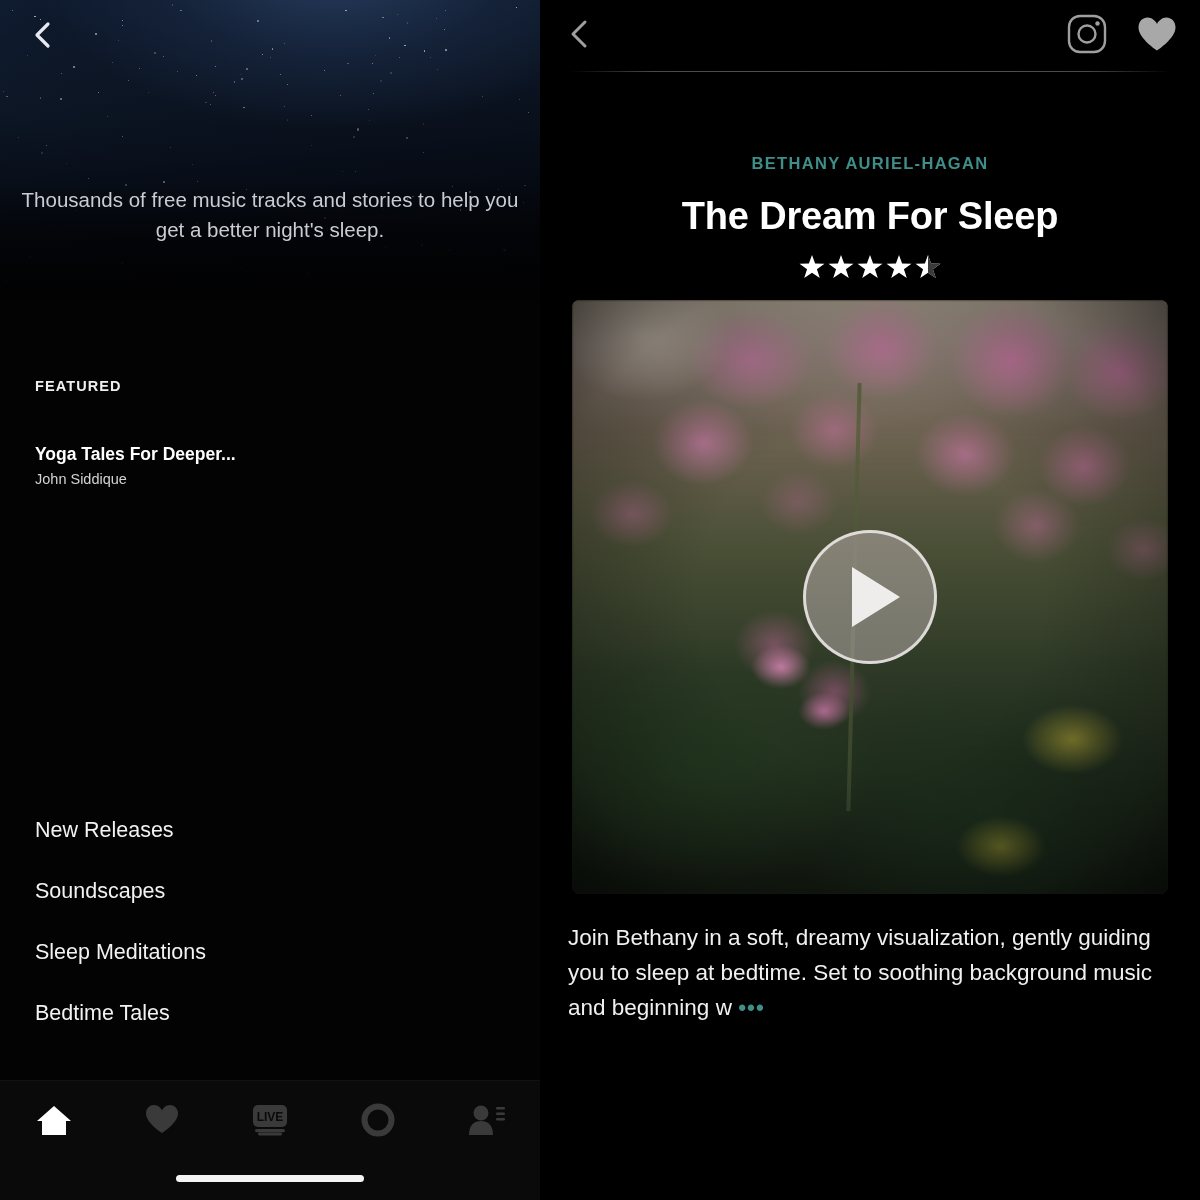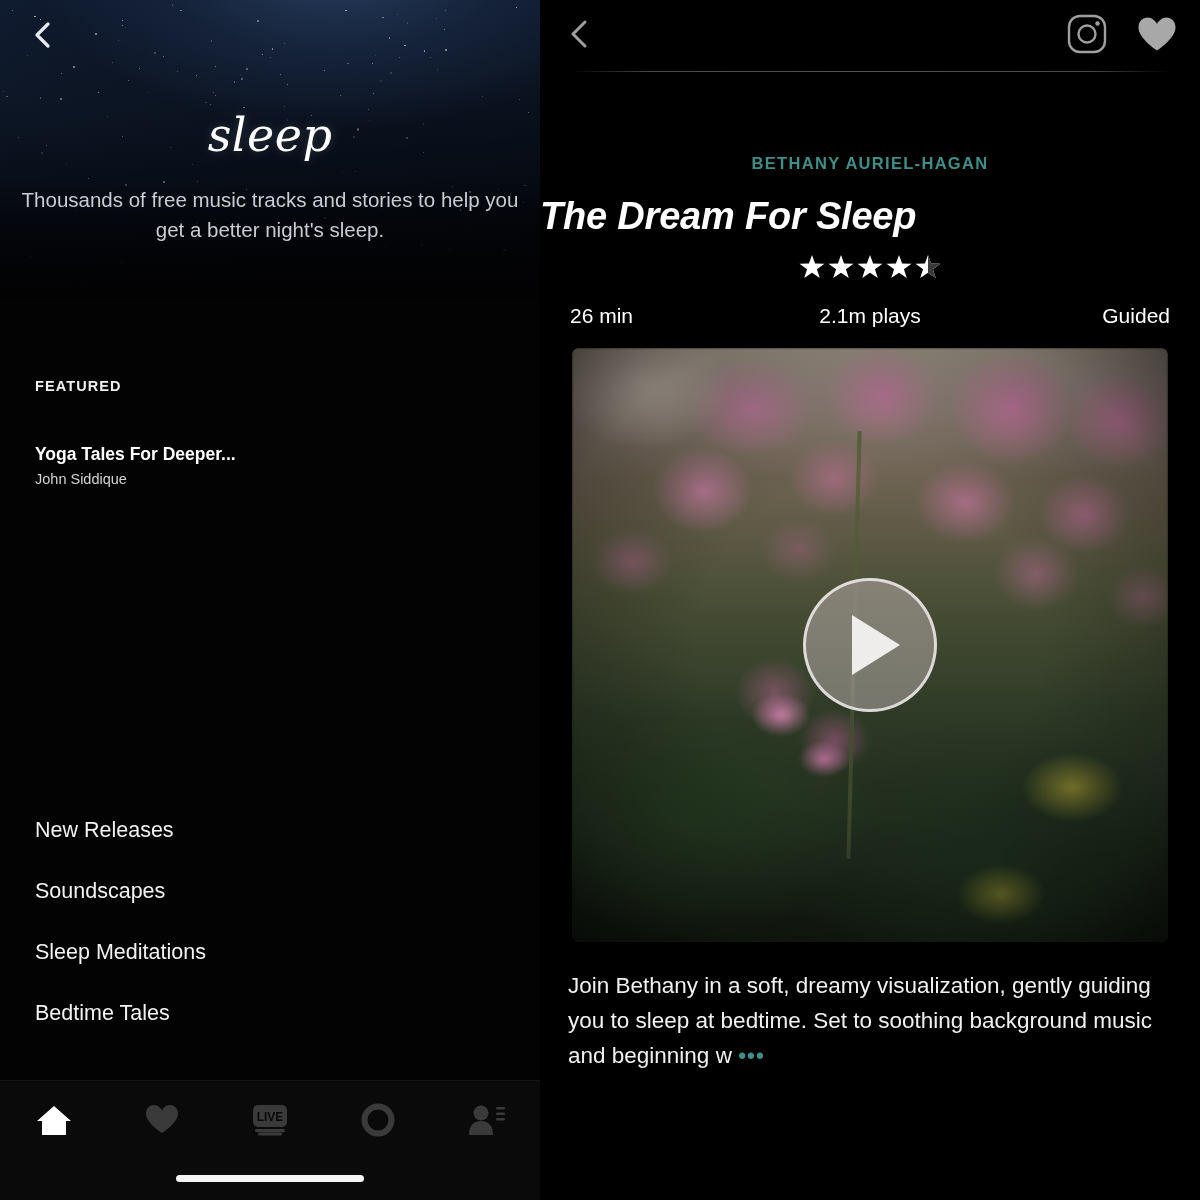--- a/index.html
+++ b/index.html
@@ -196,24 +196,23 @@
     background: linear-gradient(90deg, rgba(70,70,70,0) 0%, #4a4a4a 14%, #525252 50%, #4a4a4a 86%, rgba(70,70,70,0) 100%);
   }
   .grid-wrap { position: relative; width: 34px; height: 34px; }
 
   .r-artist {
     margin-top: 82px; text-align: center;
     font-size: 16.5px; font-weight: bold; letter-spacing: 1.3px;
     color: #3f8e8a;
   }
   .r-title {
-    margin-top: 22px; text-align: left;
+    margin-top: 22px; text-align: center;
     font-size: 38px; font-weight: bold; color: #ffffff;
     letter-spacing: -0.2px;
-    font-style: italic;
   }
   .r-stars {
     margin-top: 16px; text-align: center;
     height: 26px;
     display: flex; justify-content: center; align-items: center; gap: 3px;
   }
   .star-glyph { position: relative; width: 26px; height: 25px; }
   .star-shape {
     position: absolute; inset: 0;
     background: #ffffff;
@@ -484,21 +483,20 @@
         </div>
       <div class="hero-fade"></div>
     </div>
 
     <div class="back-chevron-left">
       <svg viewBox="0 0 34 34">
         <path d="M22 6 L11 17 L22 28" fill="none" stroke="#e6e9ee" stroke-width="3.2" stroke-linecap="round" stroke-linejoin="round"></path>
       </svg>
     </div>
 
-    <div class="sleep-wordmark">sleep</div>
     <div class="sleep-sub">Thousands of free music tracks and stories to help you get a better night's sleep.</div>
 
     <div class="featured-label">FEATURED</div>
 
     <div class="cards-row">
 
       <div class="card">
         <div class="card-title">Yoga Tales For Deeper...</div>
         <div class="card-author">John Siddique</div>
       </div>
@@ -605,25 +603,20 @@
         </div>
       <div class="star-glyph">
           <div class="star-shape"></div>
         </div>
       <div class="star-glyph">
         <div class="star-shape"></div>
           <div class="star-half-overlay"></div>
       </div>
     </div>
 
-    <div class="r-meta">
-      <div class="m-left">26 min</div>
-      <div class="m-mid">2.1m plays</div>
-      <div class="m-right">Guided</div>
-    </div>
 
     <div class="hero-card">
       <div class="flower-bg"></div>
       <div class="flower-stem"></div>
       <div class="flower-sprig" style="left:30%; top:58%; width:60px; height:44px; background:radial-gradient(ellipse at 50% 50%, rgba(214,132,178,0.85), rgba(170,96,140,0) 70%);"></div>
       <div class="flower-sprig" style="left:38%; top:66%; width:52px; height:38px; background:radial-gradient(ellipse at 50% 50%, rgba(200,118,166,0.8), rgba(160,90,130,0) 70%);"></div>
       <div class="vignette"></div>
       <div class="play-button">
         <div class="play-tri"></div>
       </div>

